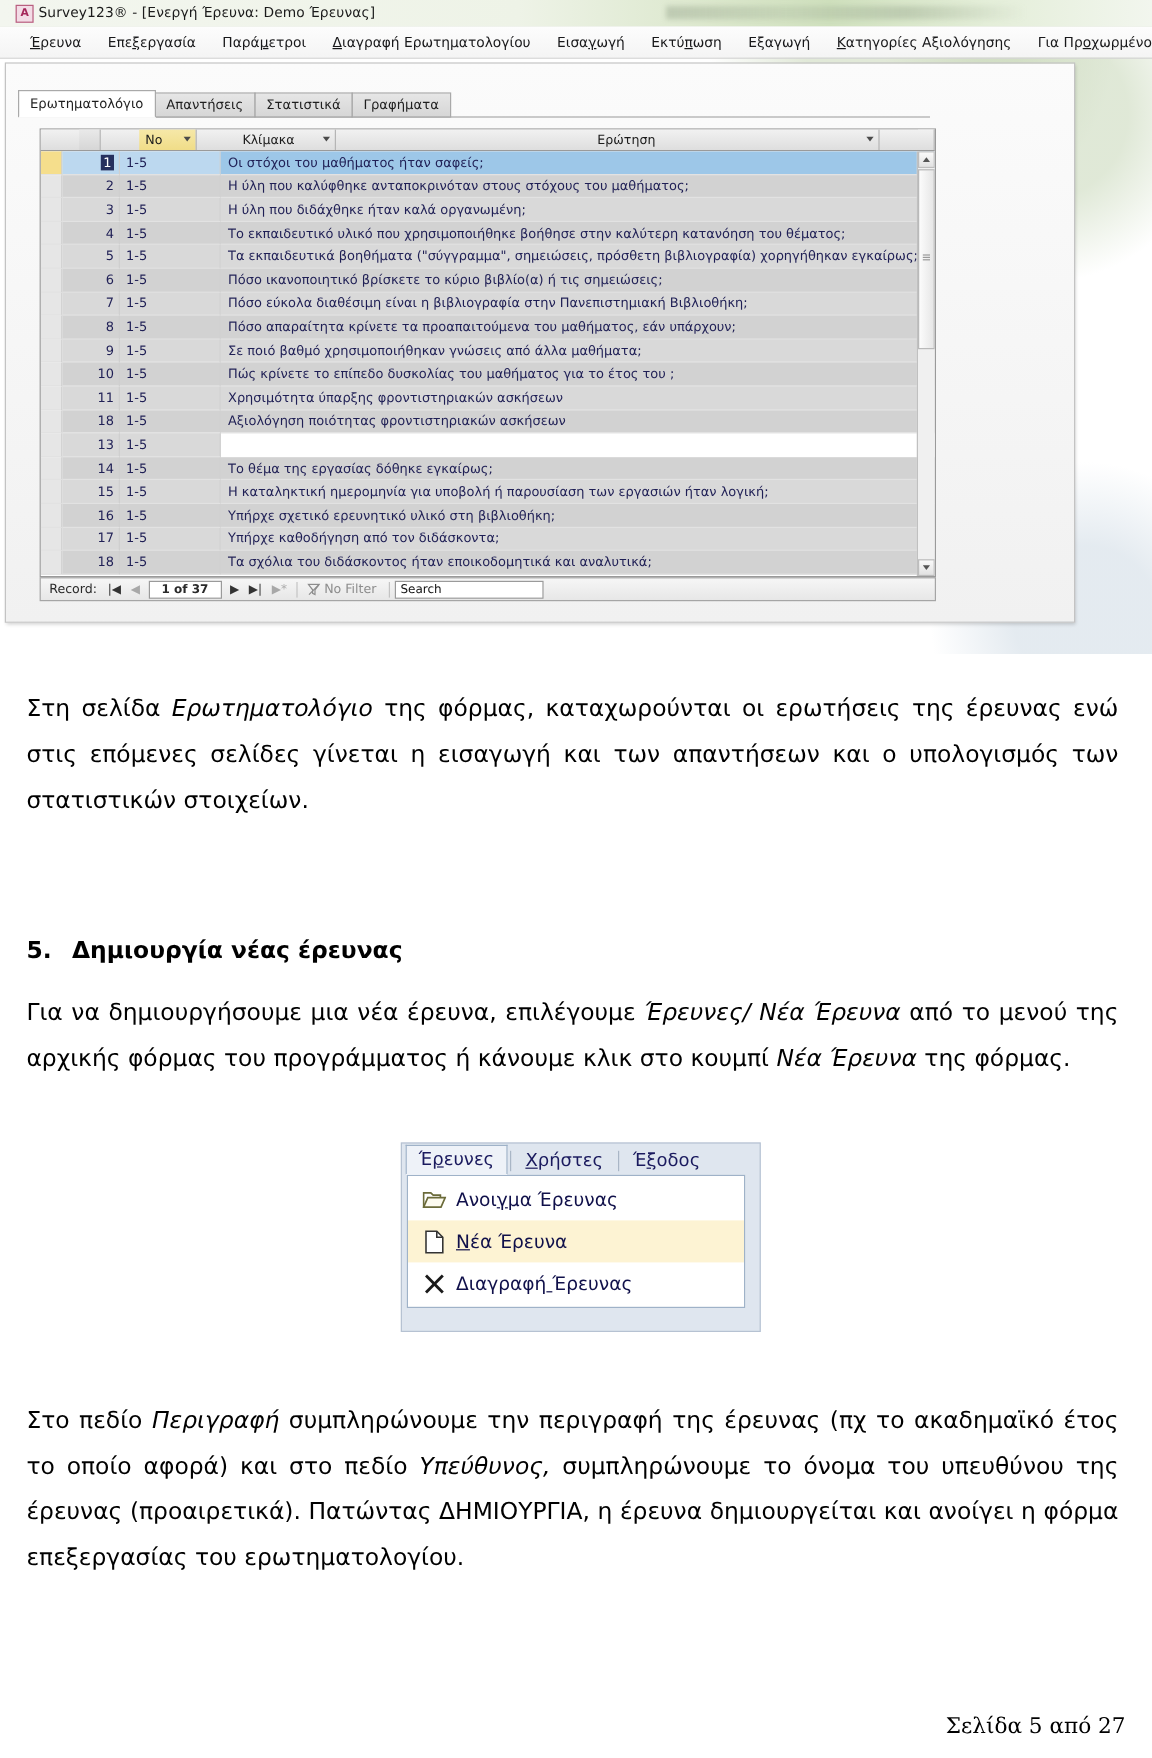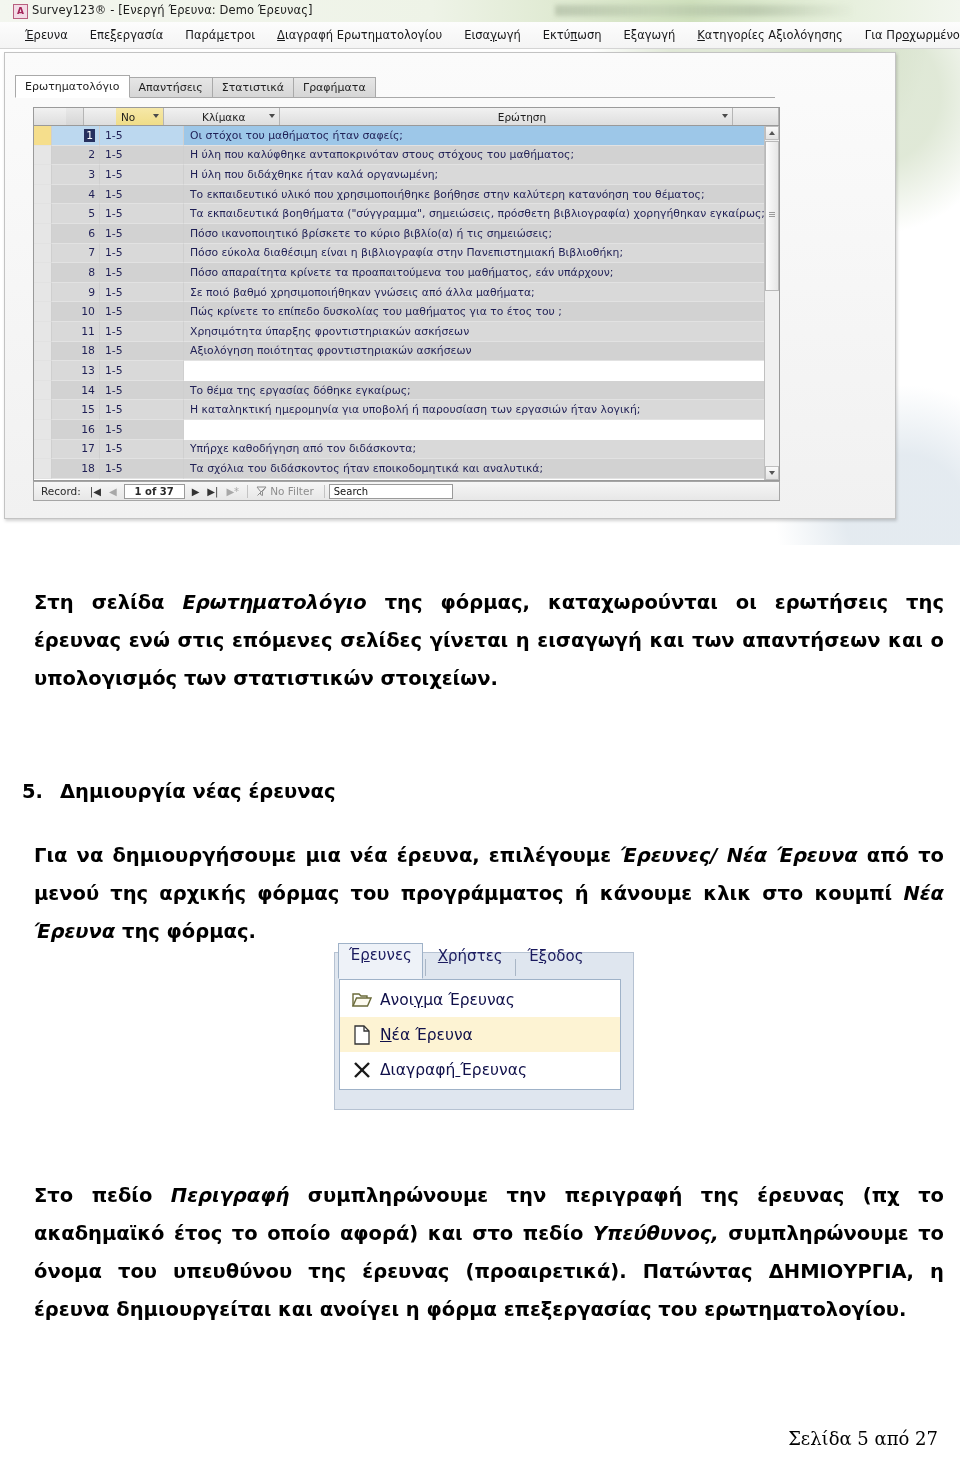--- a/index.html
+++ b/index.html
@@ -195,28 +195,27 @@
   .nav-search {
     background: #ffffff; border: 1px solid #9a9a9a;
     width: 118px; height: 13px; line-height: 13px;
     font-weight: normal; font-size: 10px; padding-left: 4px; color: #111;
   }
 
   
   .doc { position: absolute; left: 0; top: 0; width: 960px; }
   p.body {
     position: absolute;
-    margin: 12px;
+    margin: 0;
     width: 910px; left: 22px;
     font-family: "DejaVu Sans", sans-serif;
     font-size: 19.5px;
     line-height: 38px;
     color: #000000;
     text-align: justify;
-    font-weight: bold;
   }
   p.body i { font-style: italic; }
   .para1 { top: 572px; }
   .heading {
     position: absolute; left: 22px; top: 780px;
     font-family: "DejaVu Sans", sans-serif;
     font-size: 19.5px; font-weight: bold; color: #000;
   }
   .heading .num { display: inline-block; width: 38px; }
   .para2 { top: 825px; }
@@ -236,21 +235,21 @@
     position: absolute; inset: 0;
     background: #dfe6ef;
     border: 1px solid #b6c2d2;
   }
   .menu2-bar {
     position: absolute; left: 4px; top: 3px; height: 24px;
     display: flex; align-items: flex-end;
   }
   .menu2-top {
     font-size: 15px; color: #1a1a5e;
-    padding: 2px 10px 14px 10px;
+    padding: 2px 10px 3px 10px;
     font-family: "DejaVu Sans", sans-serif;
     line-height: 18px;
   }
   .menu2-top.open {
     background: #eef2f8;
     border: 1px solid #9fb2c8;
     border-bottom: 1px solid #eef2f8;
     position: relative; z-index: 4;
   }
   .menu2-sep { width: 1px; height: 17px; background: #a9b6c6; margin: 0 2px 3px 2px; }
@@ -415,20 +414,21 @@
             <div class="row">
               <div class="c c-sel"></div>
               <div class="c c-no">15</div>
               <div class="c c-scale">1-5</div>
               <div class="c c-q">Η καταληκτική ημερομηνία για υποβολή ή παρουσίαση των εργασιών ήταν λογική;</div>
             </div>
             <div class="row alt">
               <div class="c c-sel"></div>
               <div class="c c-no">16</div>
               <div class="c c-scale">1-5</div>
+              <div class="c c-q">Υπήρχε σχετικό ερευνητικό υλικό στη βιβλιοθήκη;</div>
             </div>
             <div class="row">
               <div class="c c-sel"></div>
               <div class="c c-no">17</div>
               <div class="c c-scale">1-5</div>
               <div class="c c-q">Υπήρχε καθοδήγηση από τον διδάσκοντα;</div>
             </div>
             <div class="row alt">
               <div class="c c-sel"></div>
               <div class="c c-no">18</div>

